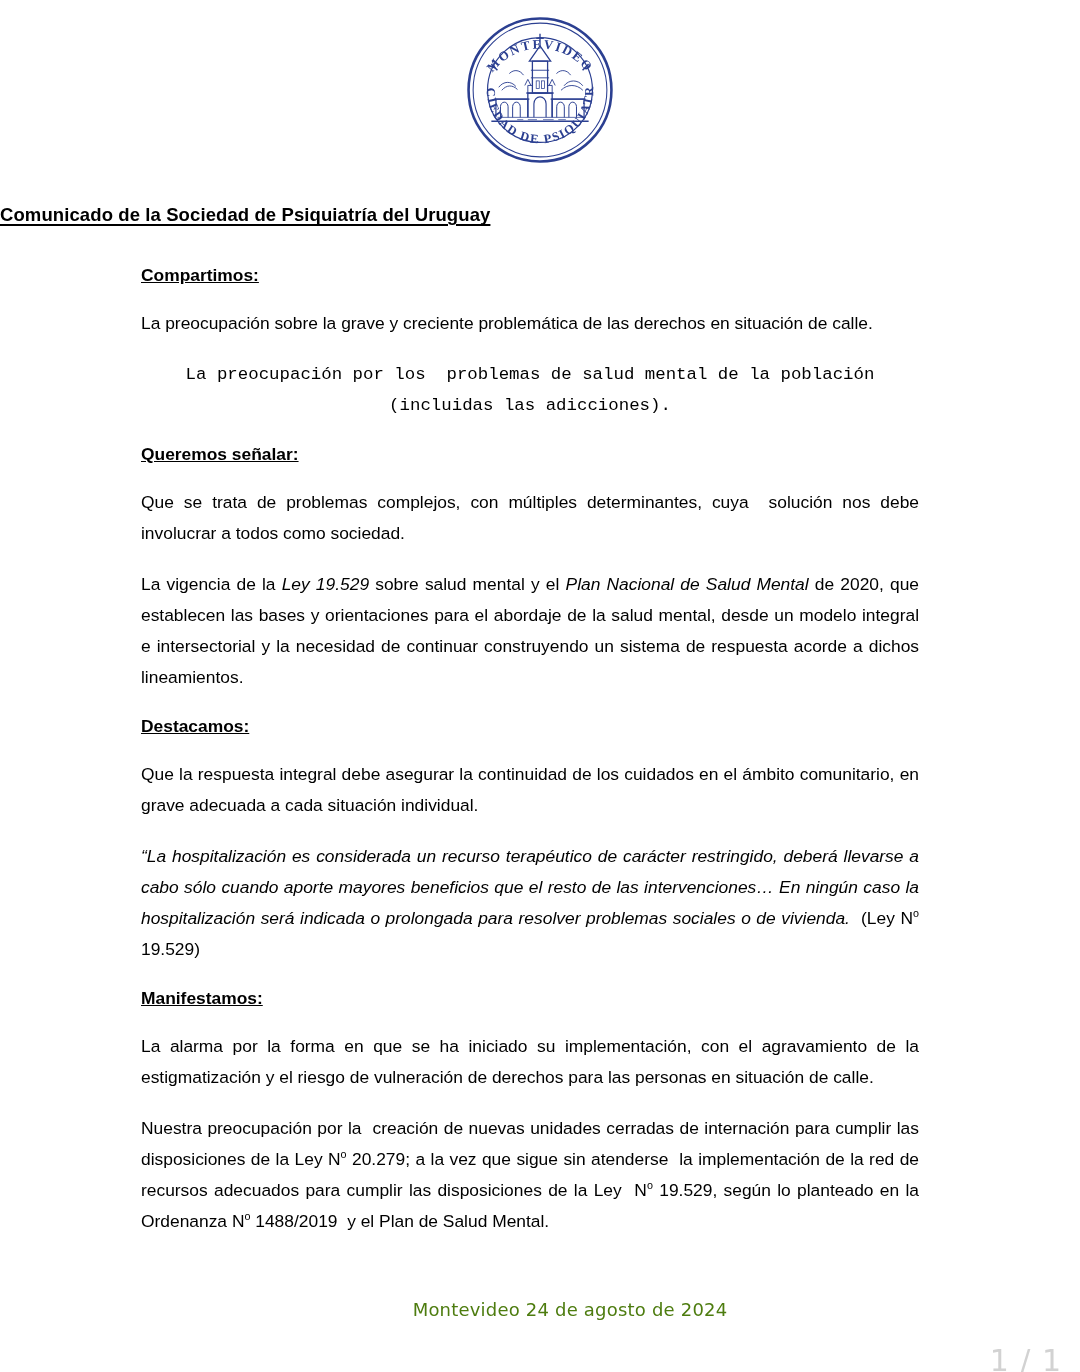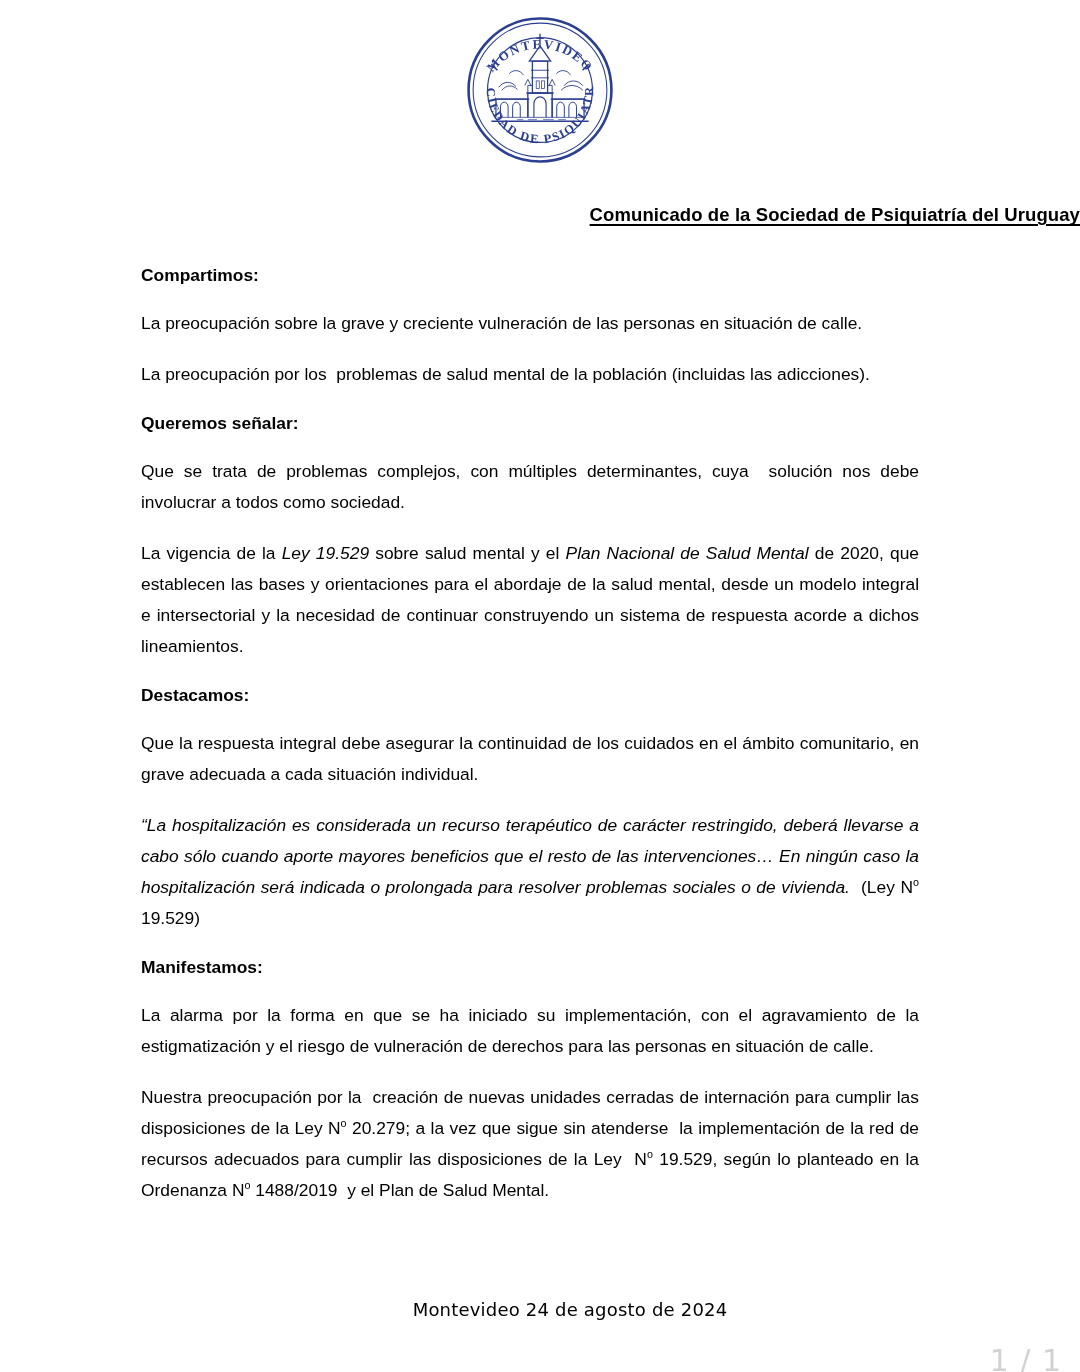--- a/index.html
+++ b/index.html
@@ -37,21 +37,21 @@
     height: 152px;
     display: block;
   }
 
   
   .doc-title {
     position: absolute;
     top: 192px;
     left: 0;
     right: 0;
-    text-align: right;
+    text-align: left;
     font-size: 18.5px;
     font-weight: bold;
     letter-spacing: 0.1px;
     color: #000;
   }
   .doc-title span {
     text-decoration: underline;
     text-underline-offset: 3px;
     text-decoration-thickness: 2px;
   }
@@ -63,33 +63,35 @@
     top: 262px;
     width: 778px;
   }
 
   .section-head {
     font-size: 17.4px;
     font-weight: bold;
     line-height: 1.5;
     margin: 0 0 20px 0;
     text-align: left;
+    text-decoration: underline;
   }
 
   p.para {
     font-size: 17.4px;
     line-height: 31px;
     margin: 0 0 20px 0;
     text-align: justify;
     text-justify: inter-word;
     white-space: pre-wrap;
     hyphens: none;
   }
   p.para.nojust {
-    text-align: left;
+    text-align: center;
+    font-family: Liberation Mono, monospace;
   }
 
   .it { font-style: italic; }
 
   .quote {
     font-style: italic;
   }
   .quote .upright {
     font-style: normal;
   }
@@ -103,21 +105,21 @@
   
   .footer-date {
     position: absolute;
     left: 0;
     right: 0;
     top: 1299px;
     text-align: center;
     padding-left: 60px;
     font-size: 18px;
     font-family: "DejaVu Sans", sans-serif;
-    color: #000000;
+    color: #4d7c0f;
     letter-spacing: 0.2px;
   }
 
   
   .page-counter {
     position: absolute;
     right: 18px;
     bottom: -6px;
     font-size: 30px;
     color: #d2d2d2;
@@ -210,21 +212,21 @@
   </div>
 
   <h1 class="doc-title">
     <span>Comunicado de la Sociedad de Psiquiatría del Uruguay</span>
   </h1>
 
   <div class="content">
 
     <h2 class="section-head">Compartimos:</h2>
 
-    <p class="para">La preocupación sobre la grave y creciente vulneración de las personas en situación de calle.</p>
+    <p class="para">La preocupación sobre la grave y creciente problemática de las derechos en situación de calle.</p>
 
     <p class="para nojust">La preocupación por los  problemas de salud mental de la población (incluidas las adicciones).</p>
 
     <h2 class="section-head">Queremos señalar:</h2>
 
     <p class="para">Que se trata de problemas complejos, con múltiples determinantes, cuya  solución nos debe involucrar a todos como sociedad.</p>
 
     <p class="para"><span>La vigencia de la </span><span class="it">Ley 19.529</span><span> sobre salud mental y el </span><span class="it">Plan Nacional de Salud Mental</span><span> de 2020, que establecen las bases y orientaciones para el abordaje de la salud mental, desde un modelo integral e intersectorial y la necesidad de continuar construyendo un sistema de respuesta acorde a dichos lineamientos.</span></p>
 
     <h2 class="section-head">Destacamos:</h2>

